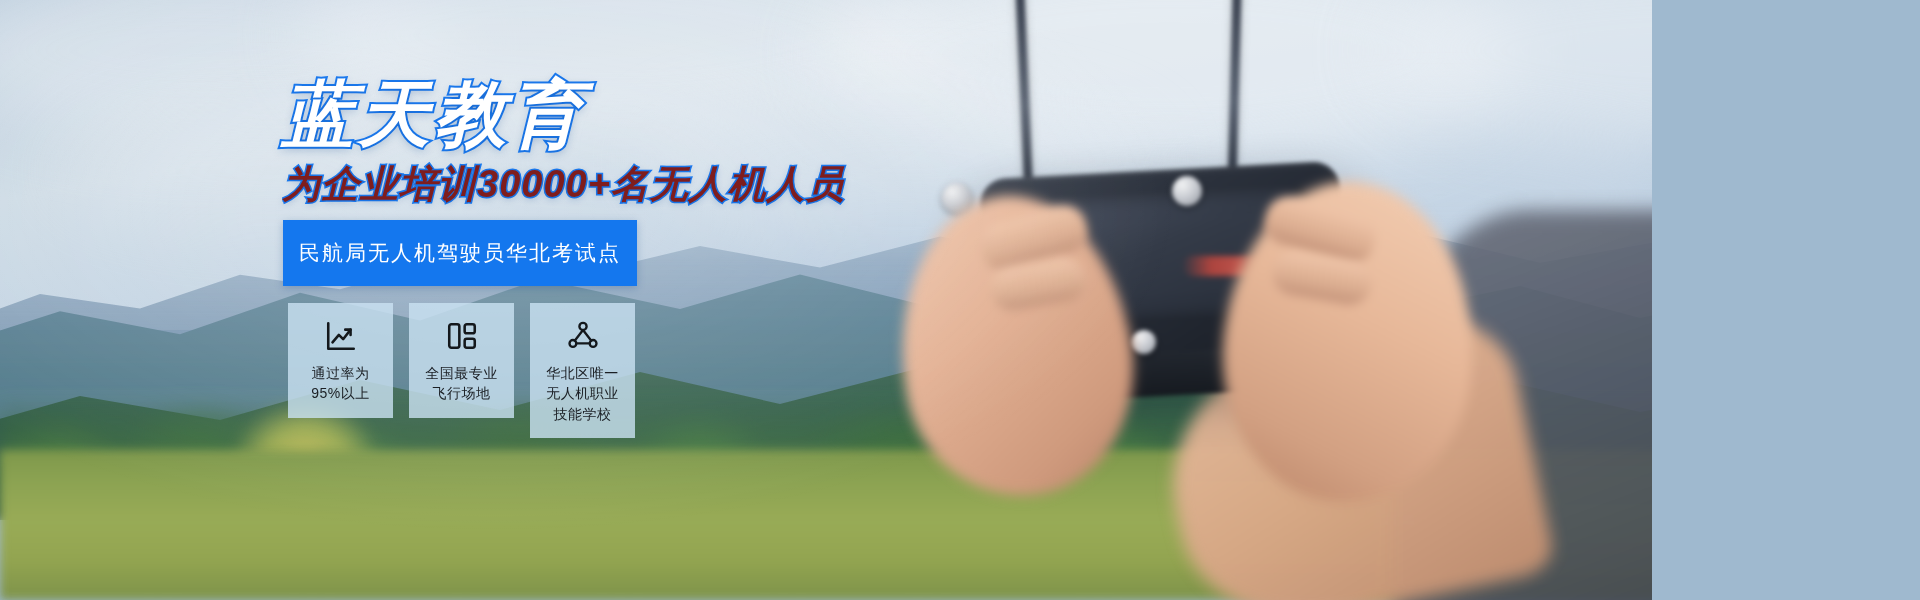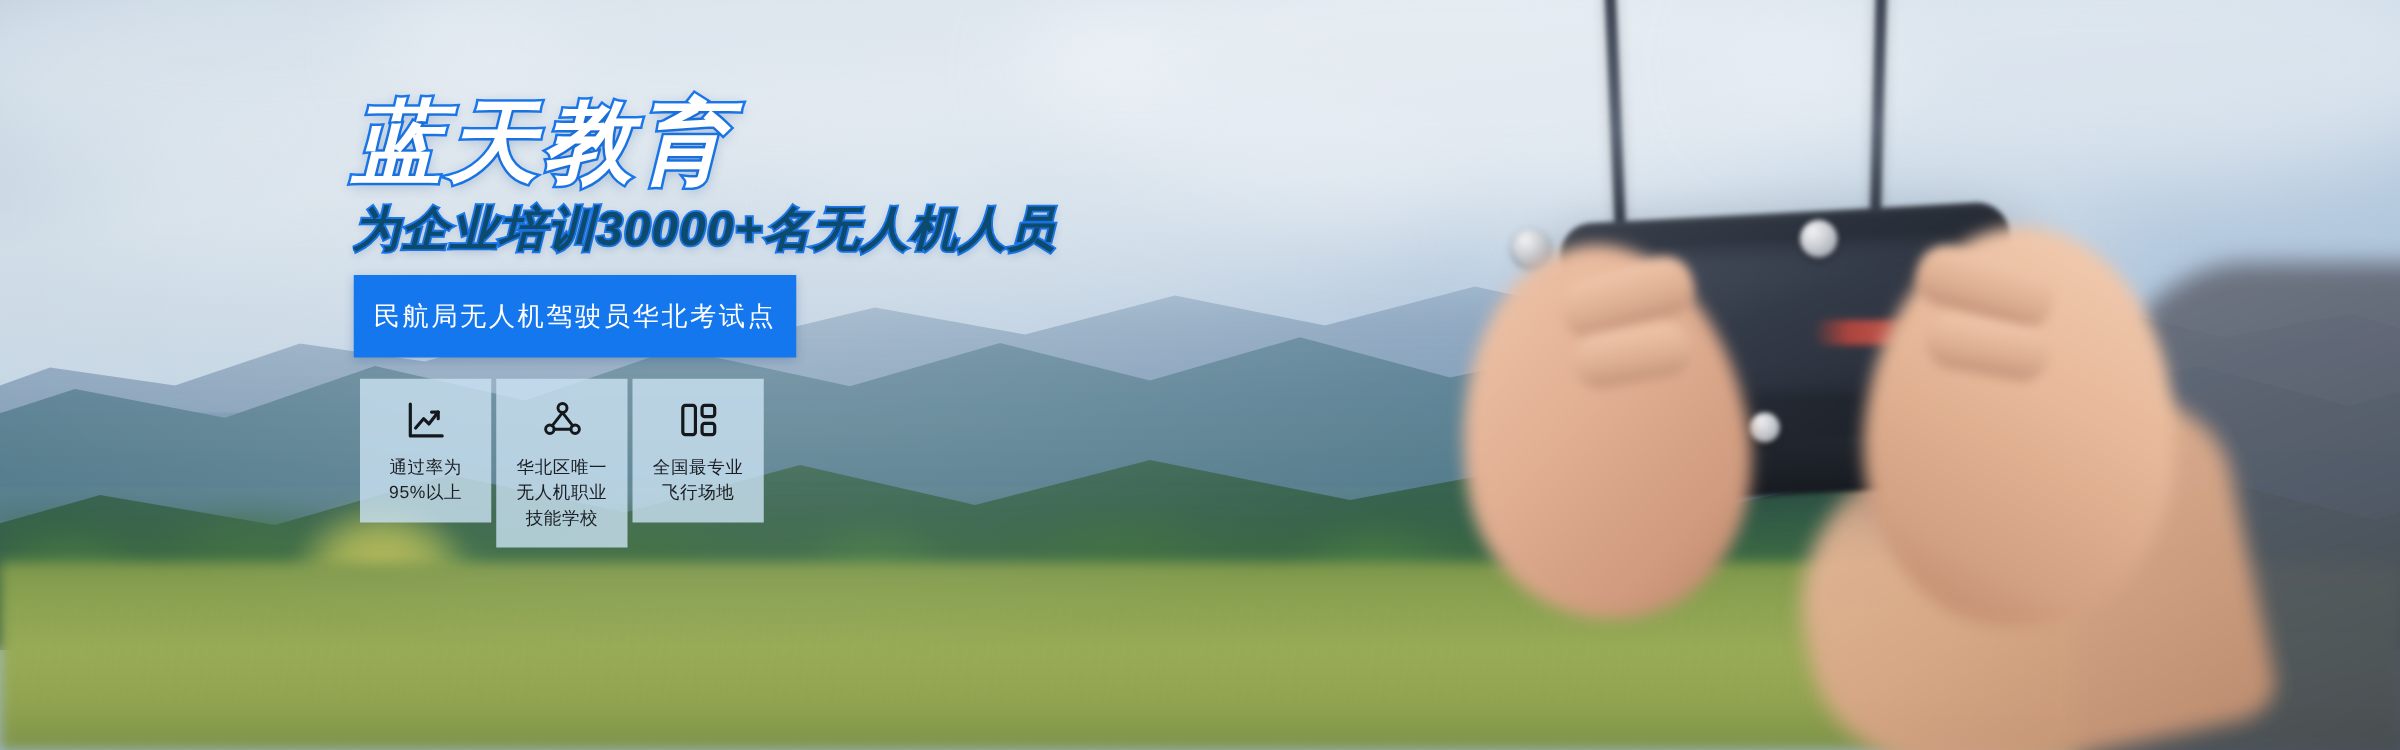--- a/index.html
+++ b/index.html
@@ -5,21 +5,21 @@
 <style>
   html,body{margin:0;padding:0;}
   body{
     width:1920px;height:600px;overflow:hidden;
     font-family:"Liberation Sans","DejaVu Sans",sans-serif;
     background:#9fb9cf;
   }
 
   
   .banner{
-    position:relative;width:1920px;height:600px;overflow:hidden;
+    position:relative;width:1652px;height:600px;overflow:hidden;
     isolation:isolate;
   }
 
   
   .bg{position:absolute;inset:0;overflow:hidden;}
 
   
   .sky{
     position:absolute;left:0;top:0;width:1920px;height:330px;
     background:
@@ -171,41 +171,41 @@
     font-size:72px;line-height:1;font-weight:700;font-style:italic;
     letter-spacing:4px;color:#ffffff;
     -webkit-text-stroke:4px #1b7af0;
     paint-order:stroke fill;
     text-shadow:0 3px 10px rgba(20,70,140,.30);
     white-space:nowrap;
   }
   .subhead{
     position:absolute;left:282px;top:165px;
     font-size:38px;line-height:1;font-weight:700;font-style:italic;
-    letter-spacing:1px;color:#0c4a6e;
+    letter-spacing:1px;color:#7f1d1d;
     -webkit-text-stroke:3px #1b7af0;
     paint-order:stroke fill;
     text-shadow:0 2px 7px rgba(20,70,140,.28);
     white-space:nowrap;
   }
 
   .badge{
     position:absolute;left:283px;top:220px;
     display:inline-flex;align-items:center;justify-content:center;
     height:36px;padding:15px 16px;
     background:#1477ee;color:#ffffff;
     font-size:21px;font-weight:400;letter-spacing:2px;
     white-space:nowrap;
     box-shadow:0 2px 8px rgba(10,60,130,.25);
   }
 
   
   .cards{
     position:absolute;left:288px;top:303px;
-    display:flex;gap:4px;align-items:flex-start;
+    display:flex;gap:16px;align-items:flex-start;
   }
   .card{
     width:105px;min-height:105px;
     background:rgba(203,226,243,.80);
     display:flex;flex-direction:column;align-items:center;
     padding:16px 6px 14px;
     box-sizing:border-box;
   }
   .card-icon{
     width:34px;height:34px;display:block;margin-bottom:10px;
@@ -281,42 +281,42 @@
             <path d="M8 22l6-7 4 4 7-9"></path>
             <path d="M20 10h5v5"></path>
           </svg>
         </span>
         <span class="card-text">通过率为
 95%以上</span>
       </div>
 
       <div class="card">
         <span class="card-icon">
+          <svg viewBox="0 0 32 32" fill="none" stroke="currentColor" stroke-width="2.4" stroke-linejoin="round">
+            <rect x="4" y="5" width="9.5" height="22" rx="2"></rect>
+            <rect x="18.5" y="5" width="9.5" height="8.5" rx="2"></rect>
+            <rect x="18.5" y="18.5" width="9.5" height="8.5" rx="2"></rect>
+          </svg>
+        </span>
+        <span class="card-text">全国最专业
+飞行场地</span>
+      </div>
+
+      <div class="card">
+        <span class="card-icon">
           <svg viewBox="0 0 32 32" fill="none" stroke="currentColor" stroke-width="2.2" stroke-linecap="round" stroke-linejoin="round">
             <circle cx="16" cy="7" r="3.4"></circle>
             <circle cx="6.5" cy="23" r="3.2"></circle>
             <circle cx="25.5" cy="23" r="3.2"></circle>
             <path d="M16 10.4L8.2 20.4"></path>
             <path d="M16 10.4L23.8 20.4"></path>
             <path d="M9.7 23h12.6"></path>
           </svg>
         </span>
         <span class="card-text">华北区唯一
 无人机职业
 技能学校</span>
       </div>
 
-      <div class="card">
-        <span class="card-icon">
-          <svg viewBox="0 0 32 32" fill="none" stroke="currentColor" stroke-width="2.4" stroke-linejoin="round">
-            <rect x="4" y="5" width="9.5" height="22" rx="2"></rect>
-            <rect x="18.5" y="5" width="9.5" height="8.5" rx="2"></rect>
-            <rect x="18.5" y="18.5" width="9.5" height="8.5" rx="2"></rect>
-          </svg>
-        </span>
-        <span class="card-text">全国最专业
-飞行场地</span>
-      </div>
-
 
     </div>
   </div>
 </div>
 
 </body></html>

